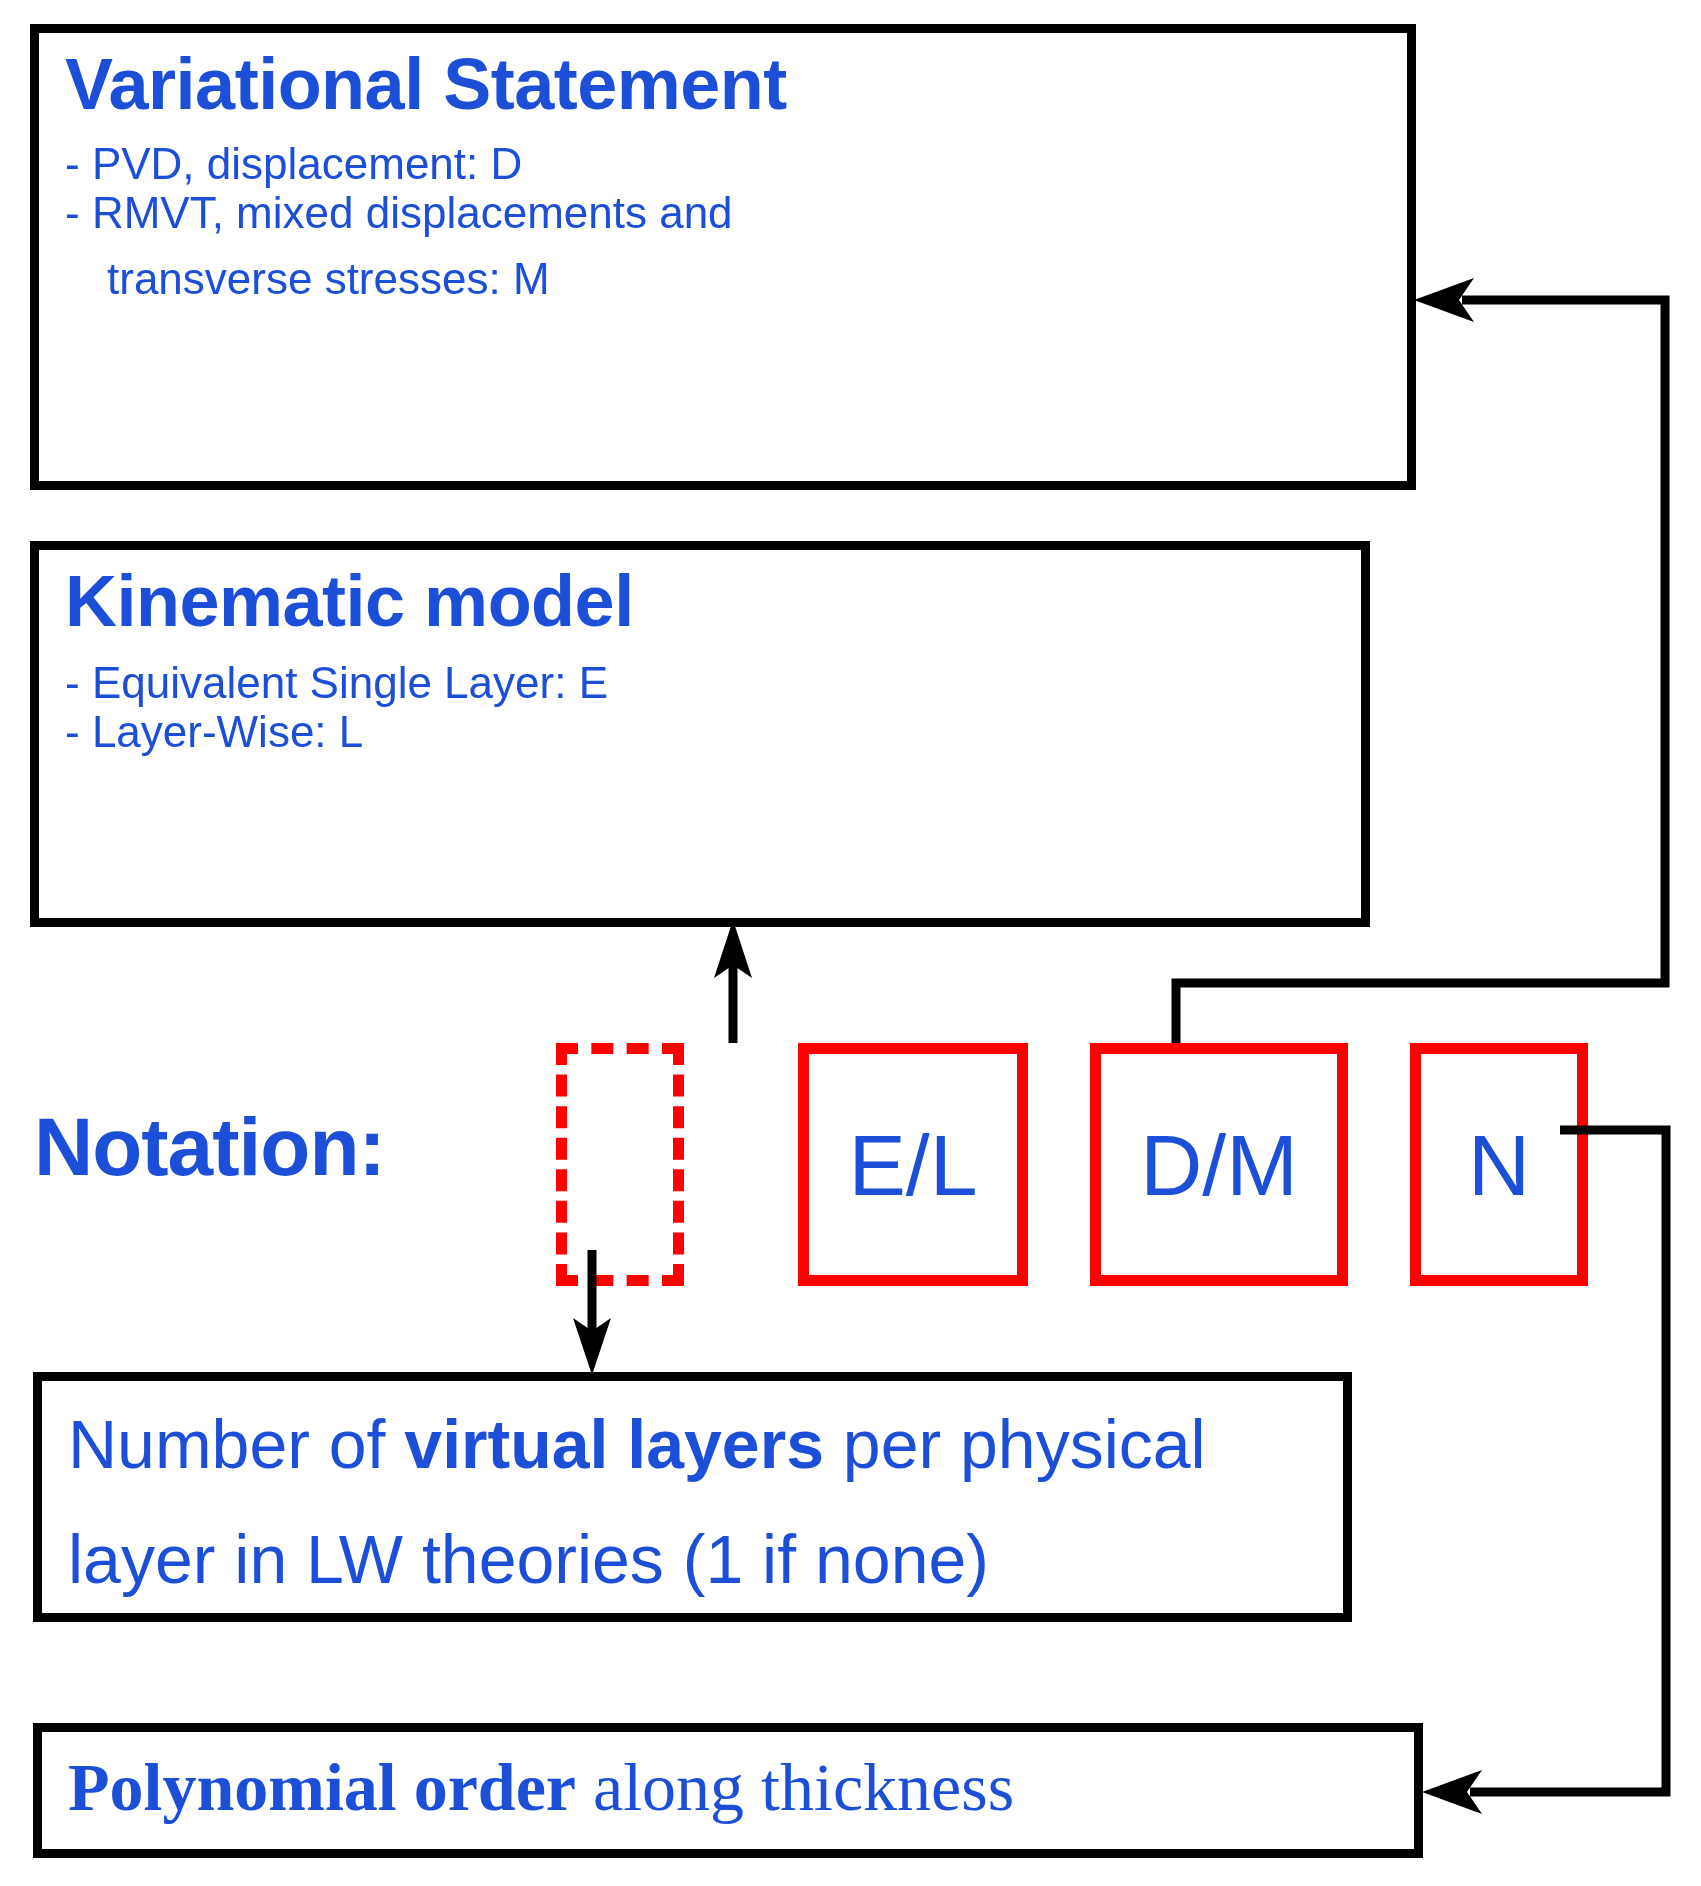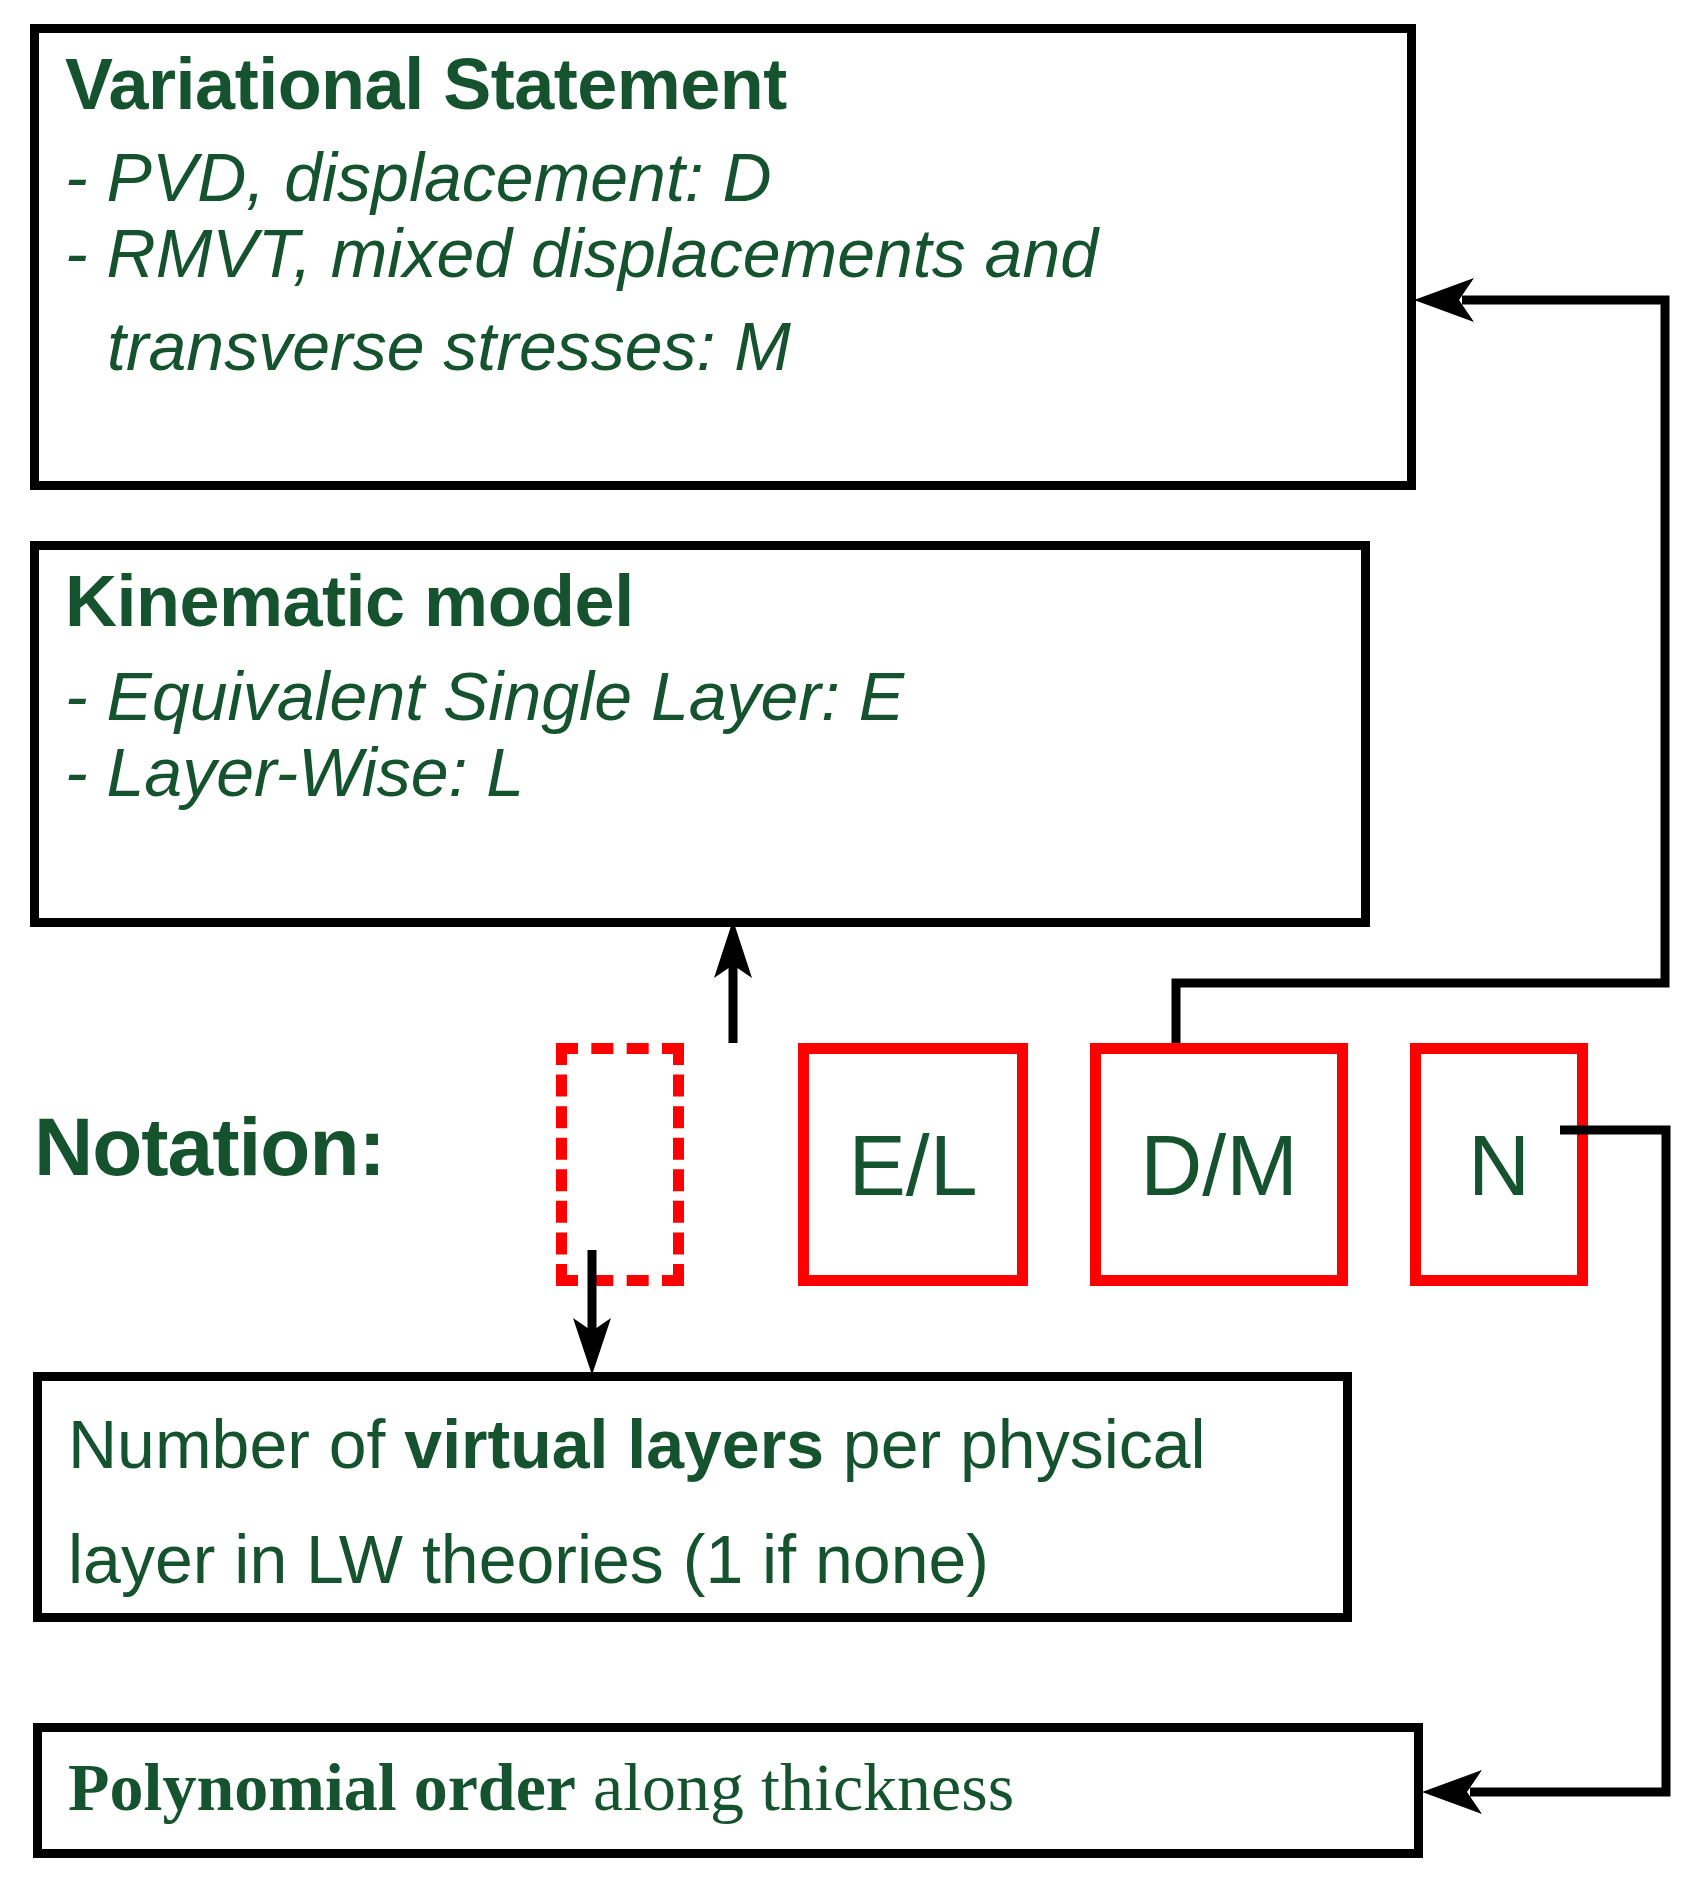--- a/index.html
+++ b/index.html
@@ -7,45 +7,44 @@
     margin: 0;
     padding: 0;
     background: #ffffff;
   }
   #stage {
     position: relative;
     width: 1701px;
     height: 1886px;
     background: #ffffff;
     font-family: "Liberation Sans", sans-serif;
-    color: #14532d;
+    color: #1d4ed8;
     overflow: hidden;
   }
 
   .box {
     position: absolute;
     box-sizing: border-box;
     border: 9px solid #000000;
     background: #ffffff;
   }
 
   .box-title {
     font-weight: bold;
     font-size: 72px;
     line-height: 1.05;
     letter-spacing: -0.5px;
     white-space: nowrap;
   }
 
   .box-line {
     font-weight: normal;
-    font-size: 68px;
+    font-size: 44px;
     line-height: 1.12;
     white-space: nowrap;
-    font-style: italic;
   }
 
   .inner-pad {
     position: absolute;
     left: 26px;
     right: 14px;
     top: 14px;
   }
 
   

